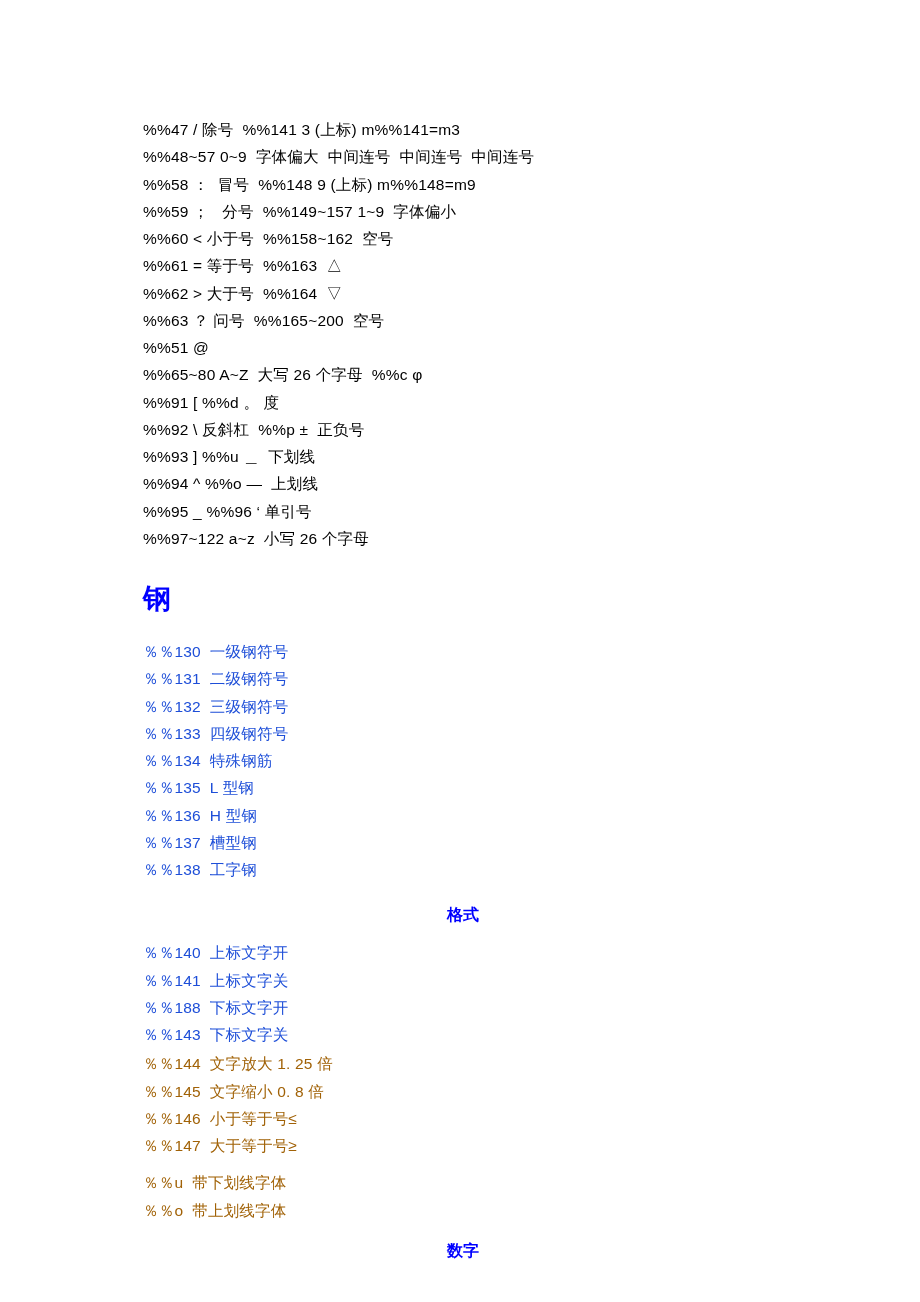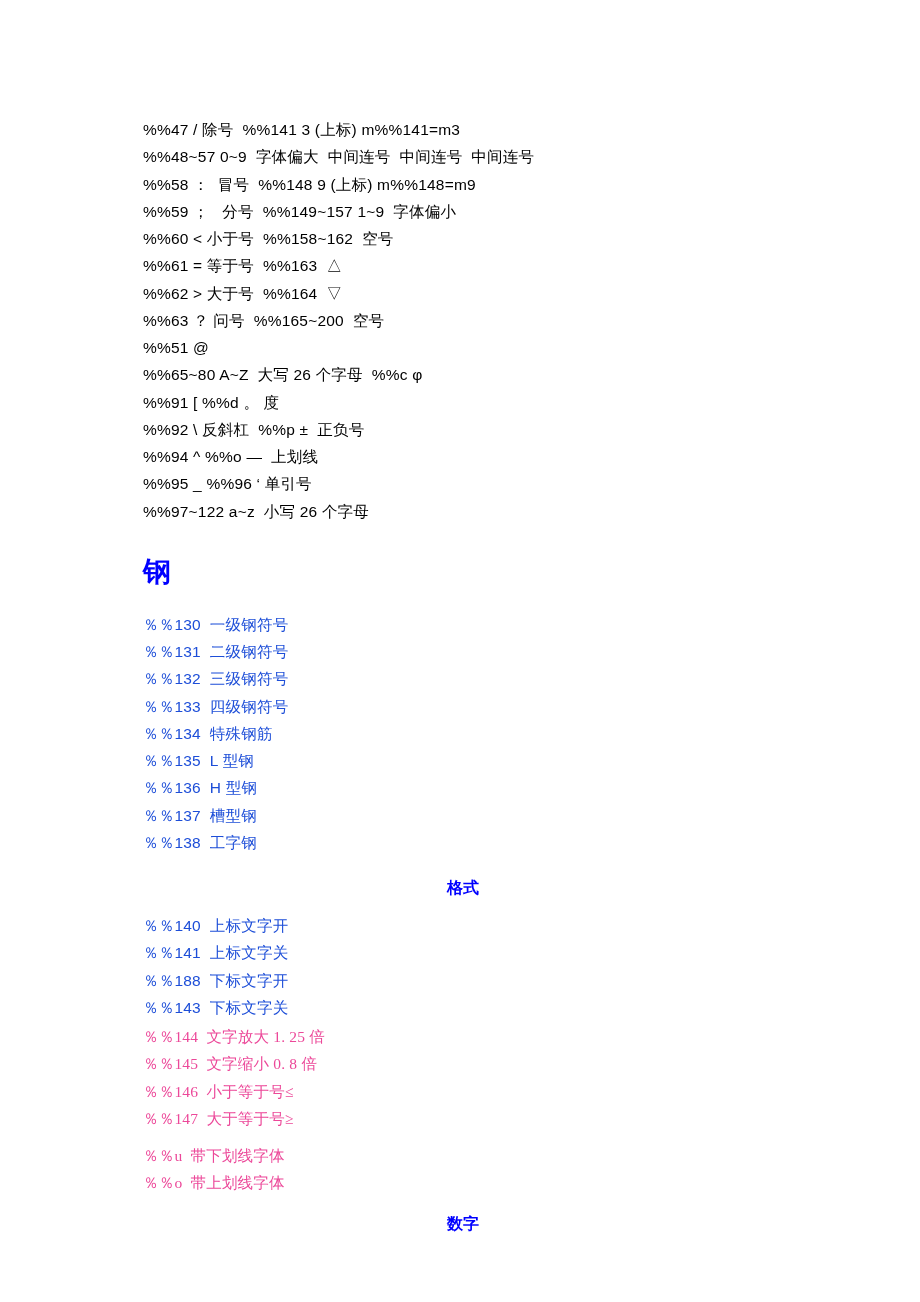--- a/index.html
+++ b/index.html
@@ -34,22 +34,21 @@
     font-size: 16px;
     font-weight: bold;
     font-family: "SimSun", "宋体", serif;
     margin: 22px 0 14px 0;
     text-align: center;
   }
   .red {
     color: #1d4ed8;
   }
   .black {
-    color: #ec4899;
-    font-family: Liberation Serif, serif;
+    color: #a16207;
   }
   .section {
     margin-bottom: 6px;
   }
   .gap-sm { height: 8px; }
 </style>
 </head>
 <body>
 
 <div class="page">
@@ -60,20 +59,21 @@
     <div class="line">%%58 ：  冒号  %%148 9 (上标) m%%148=m9</div>
     <div class="line">%%59 ；   分号  %%149~157 1~9  字体偏小</div>
     <div class="line">%%60 &lt; 小于号  %%158~162  空号</div>
     <div class="line">%%61 = 等于号  %%163  △</div>
     <div class="line">%%62 &gt; 大于号  %%164  ▽</div>
     <div class="line">%%63 ？ 问号  %%165~200  空号</div>
     <div class="line">%%51 @</div>
     <div class="line">%%65~80 A~Z  大写 26 个字母  %%c φ</div>
     <div class="line">%%91 [ %%d 。 度</div>
     <div class="line">%%92 \ 反斜杠  %%p ±  正负号</div>
+    <div class="line">%%93 ] %%u ＿  下划线</div>
     <div class="line">%%94 ^ %%o —  上划线</div>
     <div class="line">%%95 _ %%96 ‘ 单引号</div>
     <div class="line">%%97~122 a~z  小写 26 个字母</div>
   </div>
 
   <div class="h-blue">钢</div>
 
   <div class="section">
     <div class="line red">％％130  一级钢符号</div>
     <div class="line red">％％131  二级钢符号</div>

